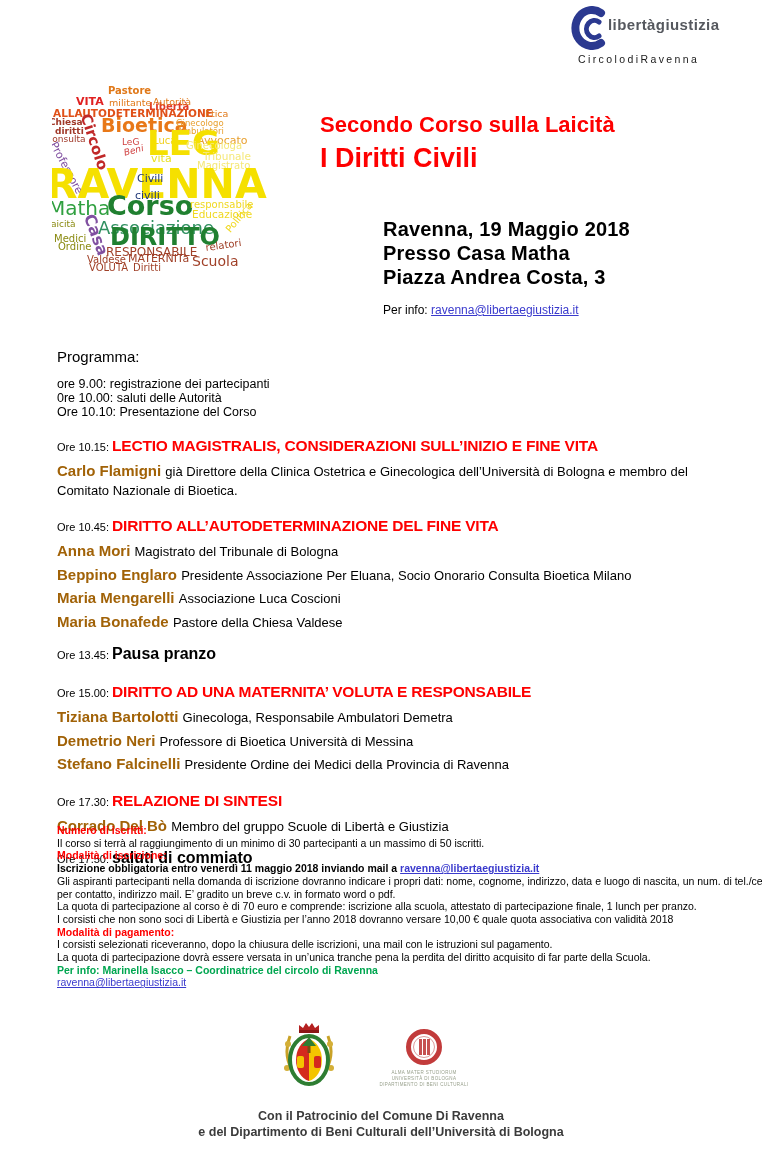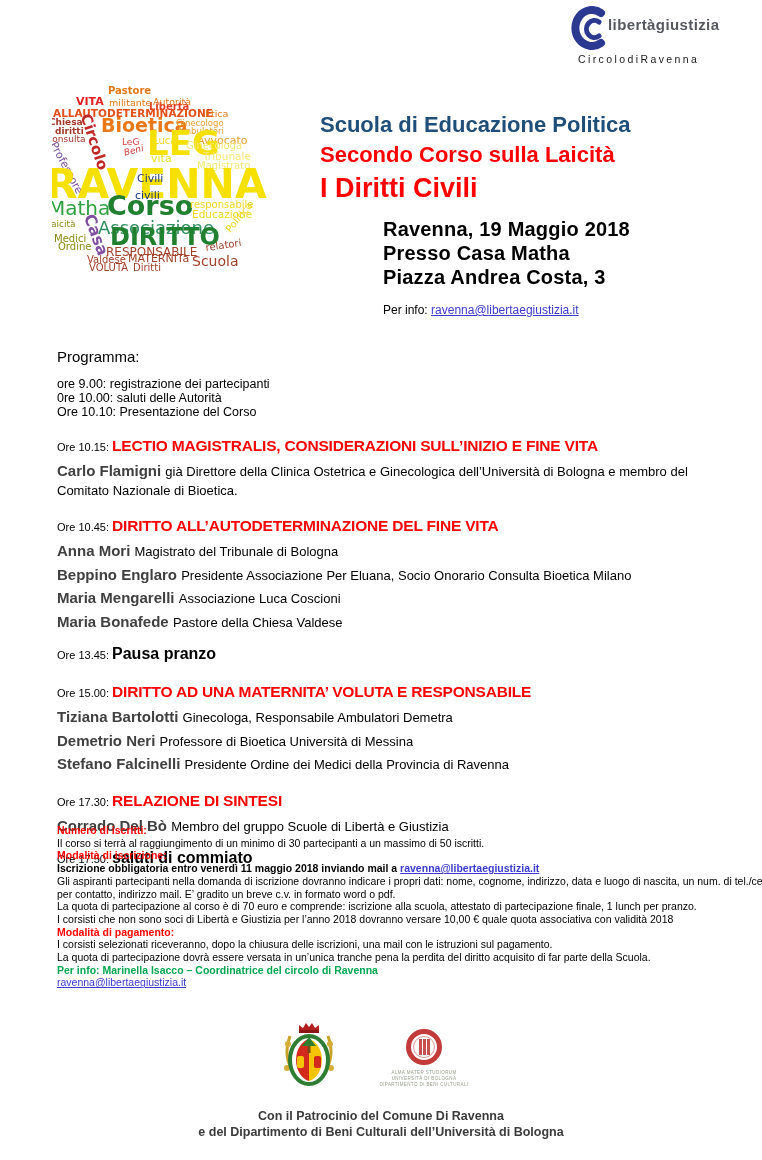--- a/index.html
+++ b/index.html
@@ -34,21 +34,21 @@
   .programBlock{position:absolute;left:57px;top:348px;width:675px;}
   .program-label{font-size:15px;margin-bottom:12px;}
   .intro-line{font-size:12.5px;line-height:14px;}
   .session{margin-top:17px;}
   .session.blk{margin-top:13px;}
   .session-head{line-height:20px;}
   .time{font-size:11px;color:#000;}
   .stitle-red{font-size:15.5px;font-weight:bold;color:#fe0000;letter-spacing:-.2px;margin-top:44px;}
   .stitle-black{font-size:16px;font-weight:bold;color:#000;}
   .speaker{margin-top:5px;line-height:17.5px;}
-  .sname{font-size:15px;font-weight:bold;color:#404040;}
+  .sname{font-size:15px;font-weight:bold;color:#a16207;}
   .srole{font-size:13px;color:#000;}
 
   
   .finePrint{position:absolute;left:57px;top:824px;width:690px;font-size:10.5px;
              line-height:12.7px;}
   .fp-line{white-space:nowrap;}
   .fp-red{color:#fe0000;font-weight:bold;}
   .fp-green{color:#00a650;font-weight:bold;}
   .fp-bold{font-weight:bold;}
 
@@ -118,21 +118,20 @@
       <span class="cw" style="left: 54px; top: 170px; font-size: 12px; color: rgb(160, 64, 40);">RESPONSABILE</span>
       <span class="cw" style="left: 153px; top: 167px; font-size: 10px; color: rgb(160, 64, 40); transform: rotate(-8deg);">relatori</span>
       <span class="cw" style="left: 35px; top: 179px; font-size: 10px; color: rgb(160, 64, 40);">Valdese</span>
       <span class="cw" style="left: 76px; top: 177px; font-size: 11px; color: rgb(160, 64, 40);">MATERNITà</span>
       <span class="cw" style="left: 140px; top: 178px; font-size: 14px; color: rgb(160, 64, 40);">Scuola</span>
       <span class="cw" style="left: 37px; top: 187px; font-size: 10px; color: rgb(160, 64, 40);">VOLUTA</span>
       <span class="cw" style="left: 81px; top: 187px; font-size: 10px; color: rgb(160, 64, 40);">Diritti</span>
     </div>
 
   <div class="titleBlock">
-    <div class="t1">Scuola di Educazione Politica</div>
     <div class="t2">Secondo Corso sulla Laicità</div>
     <div class="t3">I Diritti Civili</div>
   </div>
 
   <div class="eventBlock">
     <div>Ravenna, 19 Maggio 2018</div>
     <div>Presso Casa Matha</div>
     <div>Piazza Andrea Costa, 3</div>
   </div>
   <div class="perInfo">

